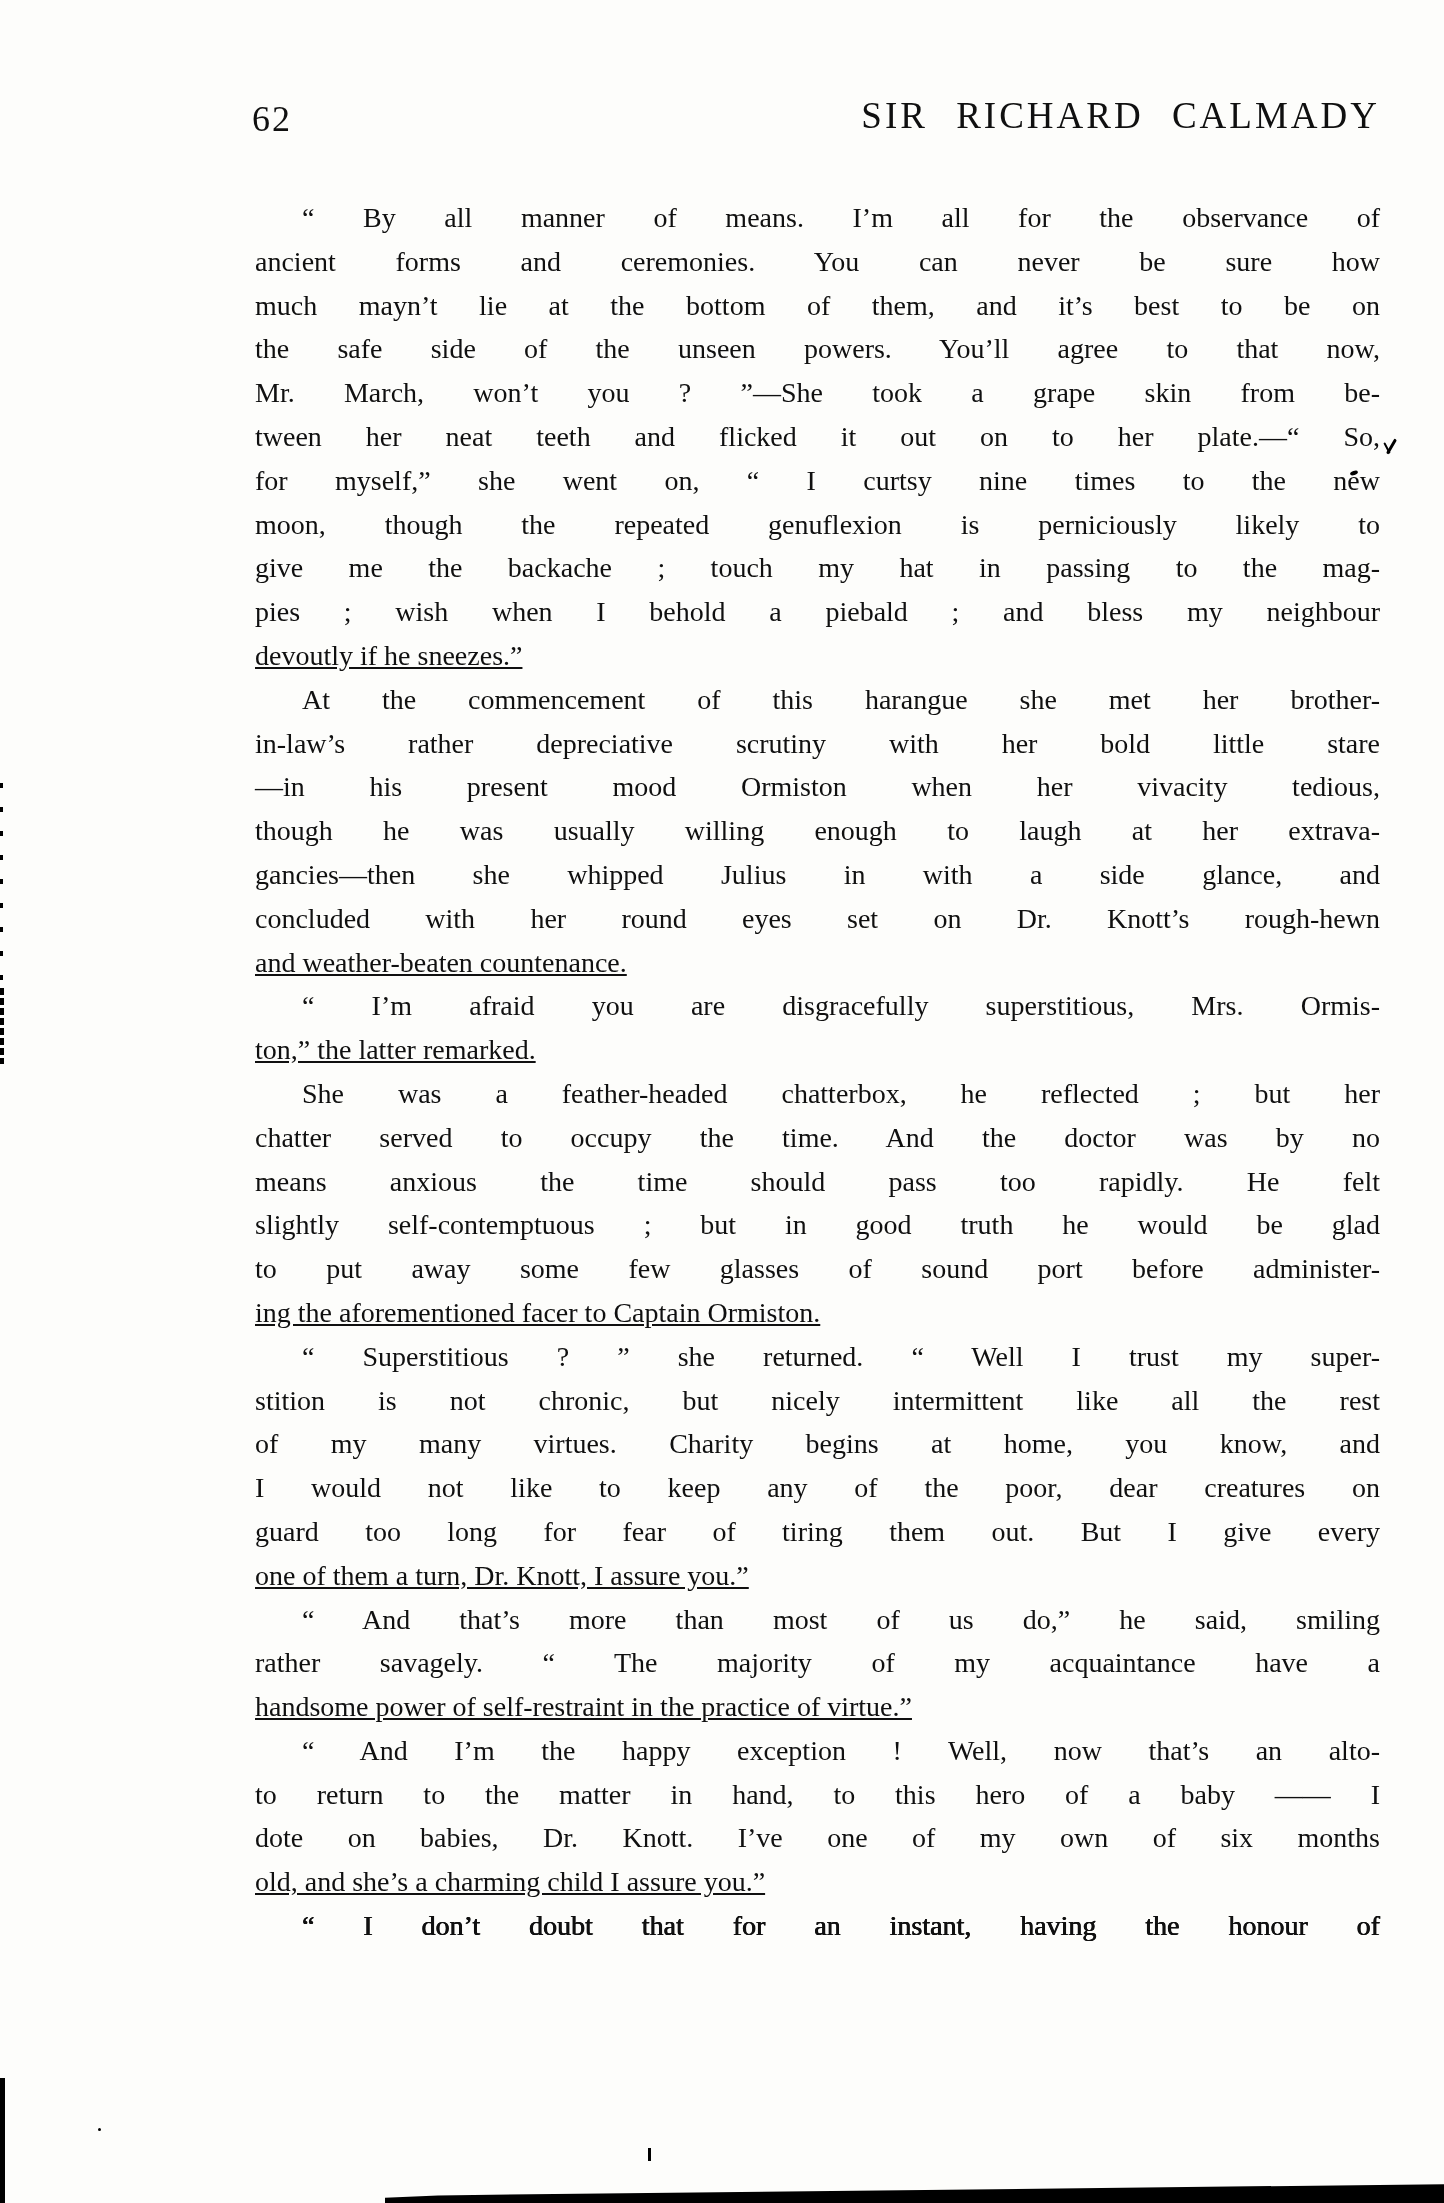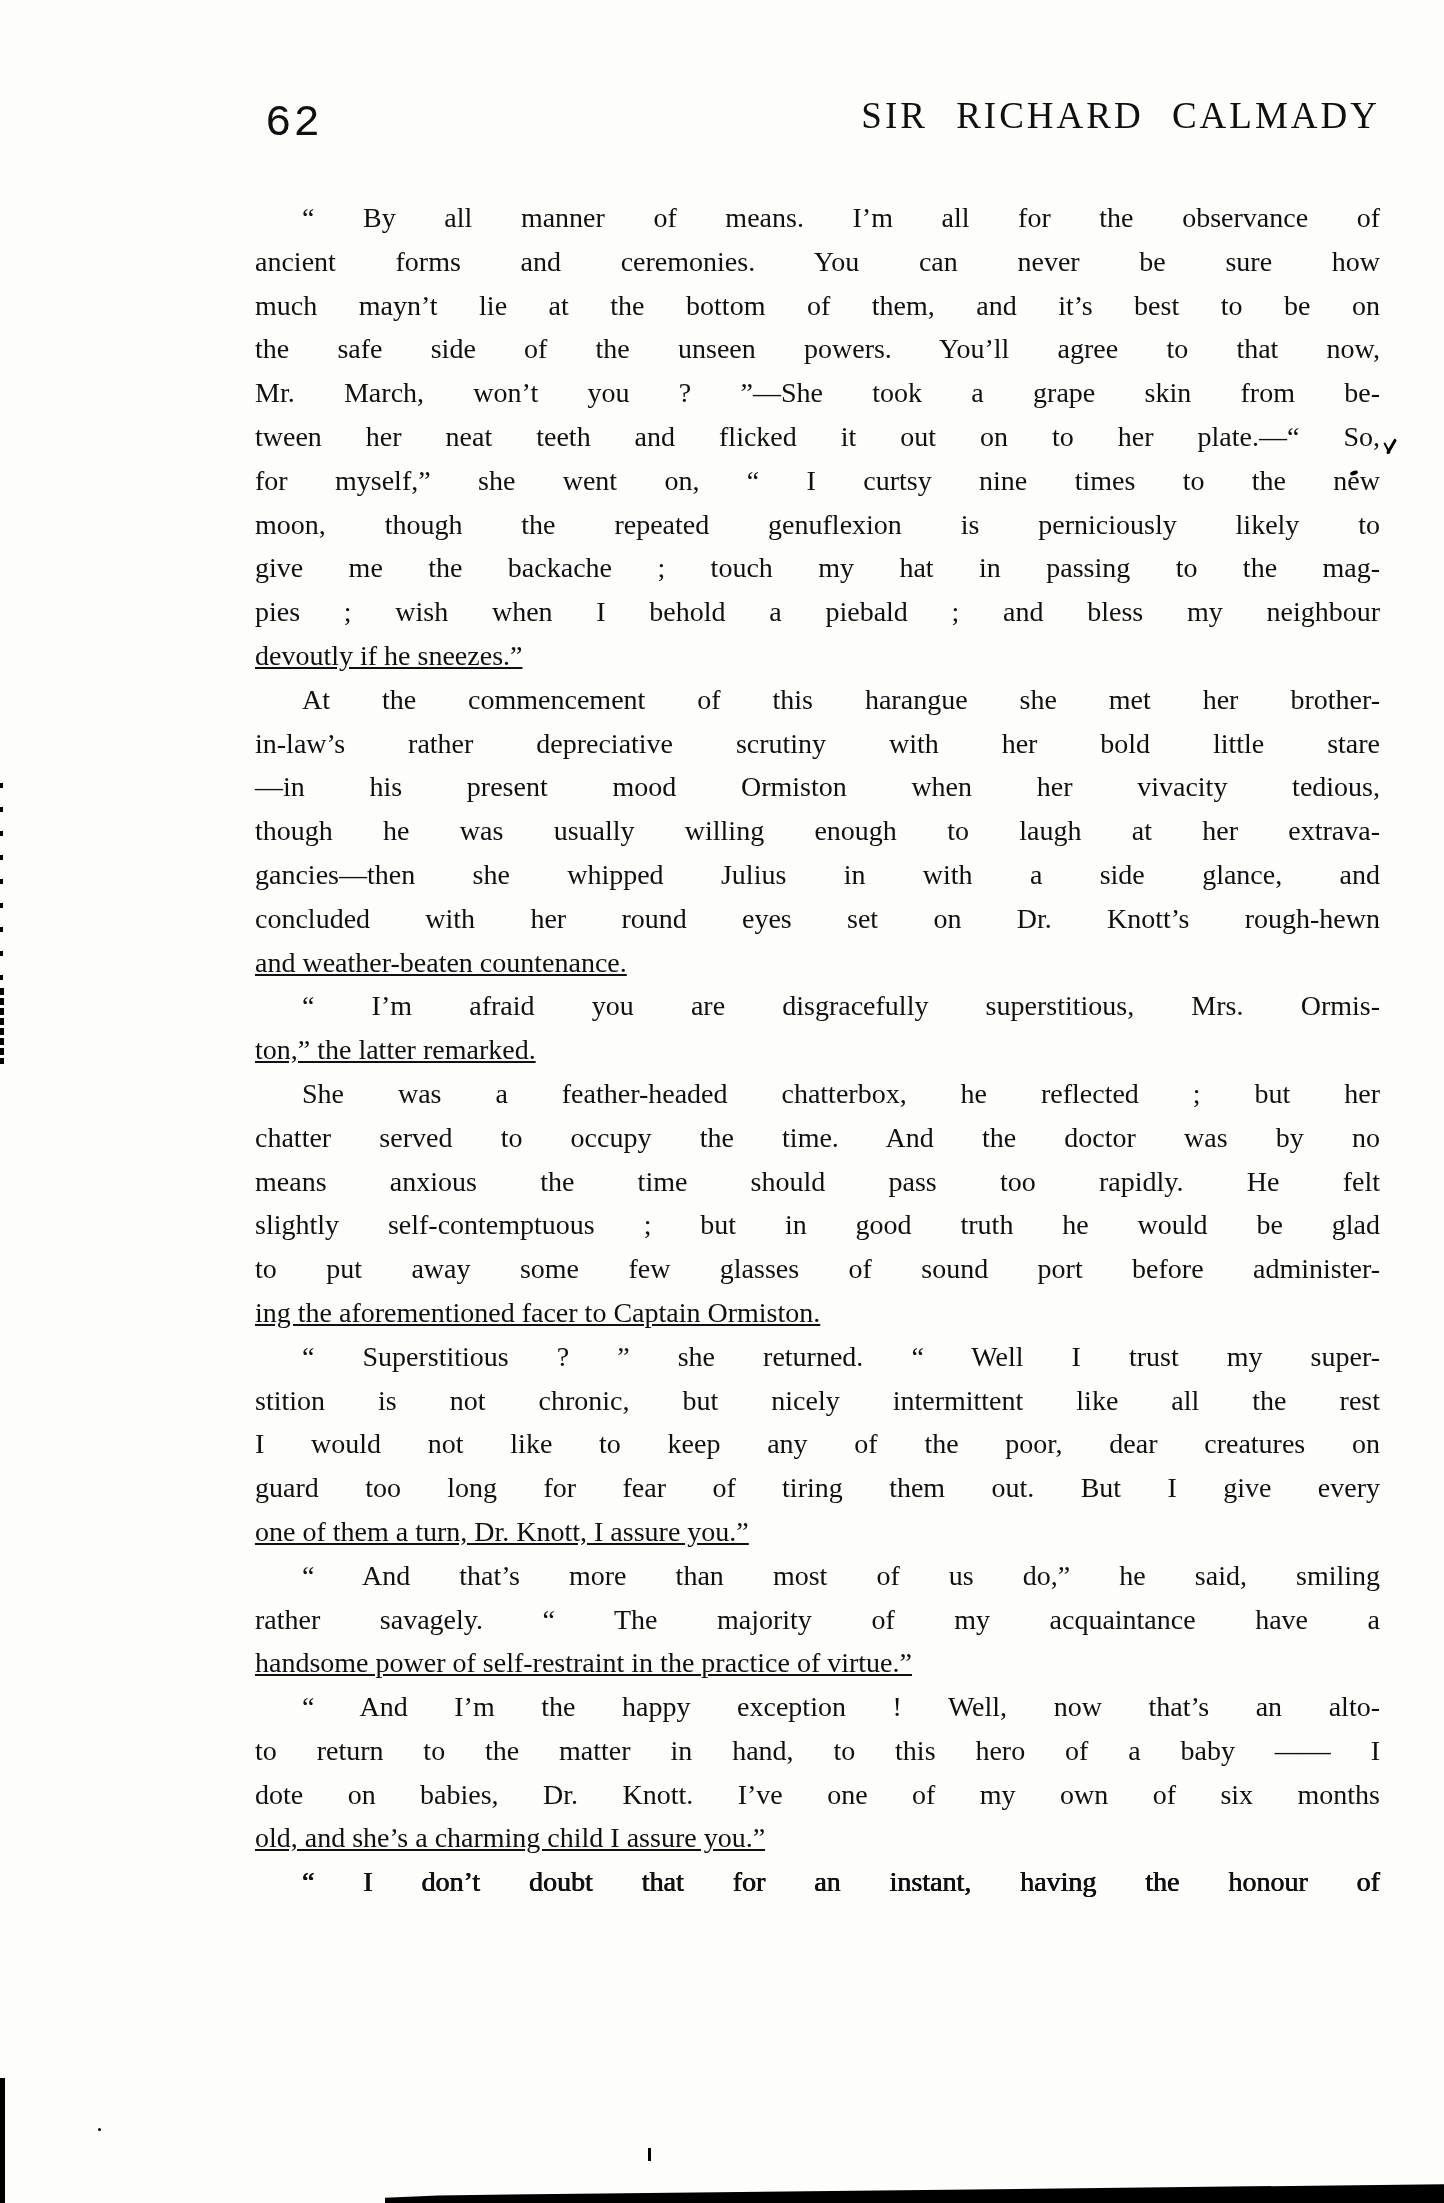--- a/index.html
+++ b/index.html
@@ -14,25 +14,24 @@
   }
   .header {
     position: absolute;
     top: 94px;
     left: 248px;
     width: 1132px;
     height: 50px;
   }
   .page-num {
     position: absolute;
-    left: 17px;
+    left: 4px;
     top: 4px;
-    font-size: 44px;
+    font-size: 36px;
     letter-spacing: 2px;
-    font-family: Liberation Mono, monospace;
   }
   .running-title {
     position: absolute;
     left: 0;
     right: 0;
     top: 0;
     text-align: right;
     font-size: 37px;
     letter-spacing: 3px;
     word-spacing: 16px;
@@ -117,20 +116,21 @@
         <div class="line firstline">She was a feather-headed chatterbox, he reflected ; but her</div>
         <div class="line">chatter served to occupy the time.  And the doctor was by no</div>
         <div class="line">means anxious the time should pass too rapidly.  He felt</div>
         <div class="line">slightly self-contemptuous ; but in good truth he would be glad</div>
         <div class="line">to put away some few glasses of sound port before administer-</div>
         <div class="line lastline">ing the aforementioned facer to Captain Ormiston.</div>
       </div>
       <div class="para">
         <div class="line firstline">“ Superstitious ? ” she returned.  “ Well I trust my super-</div>
         <div class="line">stition is not chronic, but nicely intermittent like all the rest</div>
+        <div class="line">of my many virtues.  Charity begins at home, you know, and</div>
         <div class="line">I would not like to keep any of the poor, dear creatures on</div>
         <div class="line">guard too long for fear of tiring them out.  But I give every</div>
         <div class="line lastline">one of them a turn, Dr. Knott, I assure you.”</div>
       </div>
       <div class="para">
         <div class="line firstline">“ And that’s more than most of us do,” he said, smiling</div>
         <div class="line">rather savagely.  “ The majority of my acquaintance have a</div>
         <div class="line lastline">handsome power of self-restraint in the practice of virtue.”</div>
       </div>
       <div class="para">

